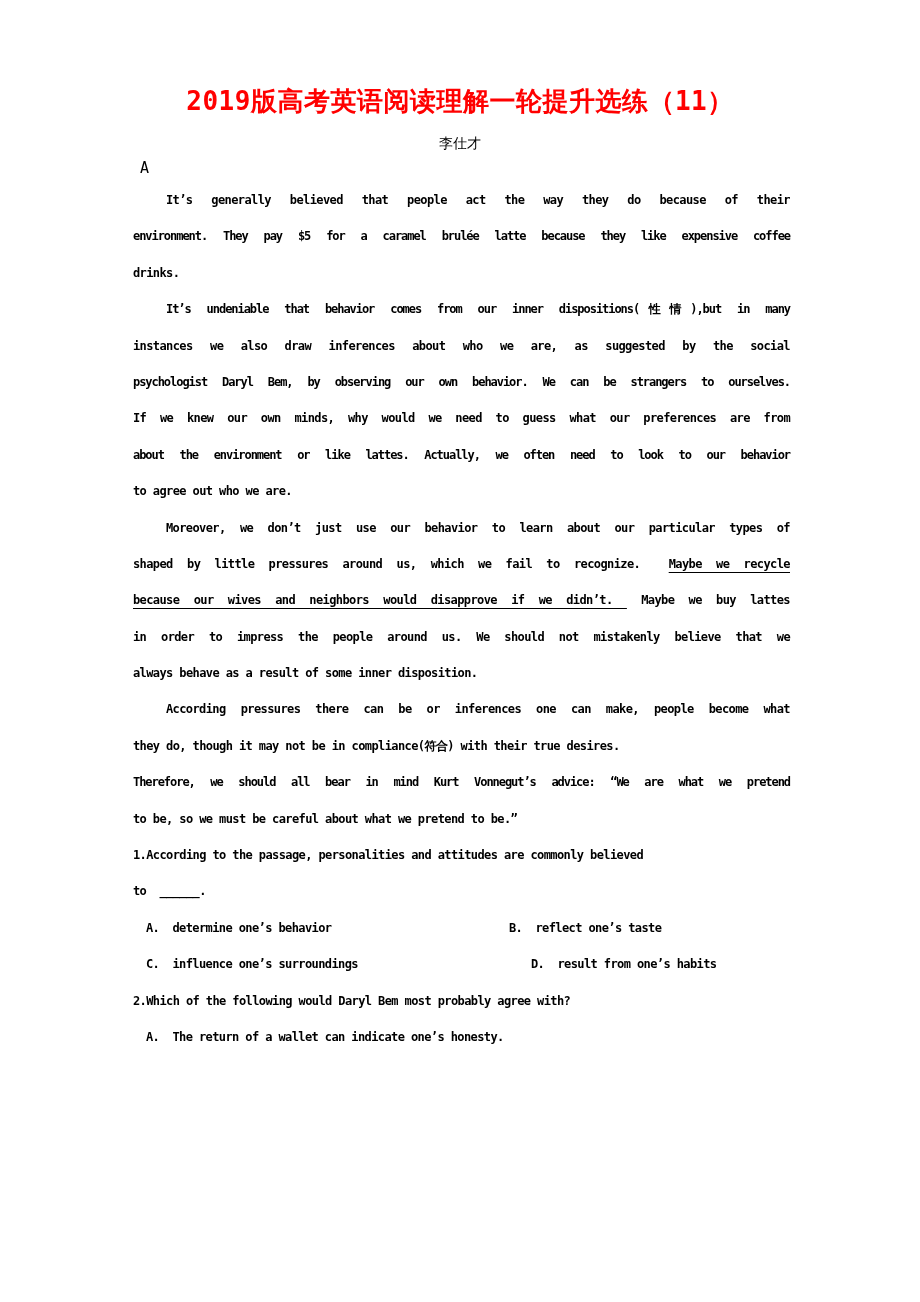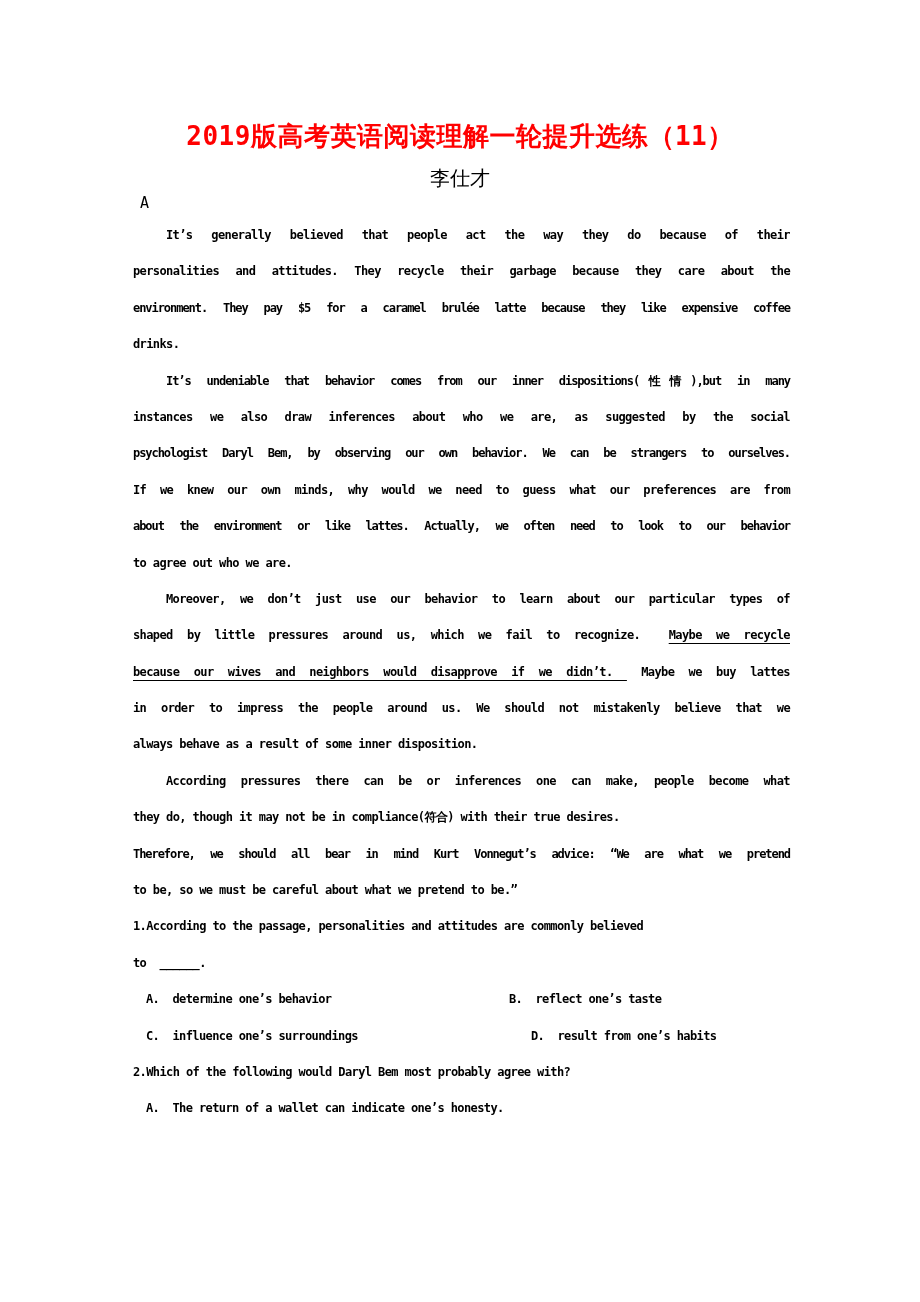--- a/index.html
+++ b/index.html
@@ -6,31 +6,31 @@
   html, body { background: #ffffff; }
   body {
     width: 920px;
     height: 1302px;
     position: relative;
     font-family: "DejaVu Sans Mono", "Liberation Mono", monospace;
     color: #000000;
     overflow: hidden;
   }
   .doc-title {
-    padding-top: 119px;
+    padding-top: 84px;
     text-align: center;
     font-size: 26px;
     line-height: 34px;
     font-weight: bold;
     letter-spacing: 0.5px;
   }
   .doc-author {
     margin-top: 14px;
     text-align: center;
-    font-size: 20px;
+    font-size: 14px;
     line-height: 22px;
   }
   .section-label {
     margin-top: 2px;
     margin-left: 140px;
     font-size: 15px;
     line-height: 24px;
   }
   .content {
     margin-top: 2px;
@@ -56,21 +56,20 @@
 </style>
 </head>
 <body style="background: rgb(255, 255, 255);">
 
 <div class="page">
   <div class="doc-title" style="color: rgb(255, 0, 0);">2019版高考英语阅读理解一轮提升选练（11）</div>
   <div class="doc-author">李仕才</div>
   <div class="section-label">A</div>
   <div class="content">
       <div class="line just ind"><span>It’s generally believed that people act the way they do because of their</span></div>
-      <div class="line just"><span>personalities and attitudes. They recycle their garbage because they care about the</span></div>
       <div class="line just tight"><span>environment. They pay $5 for a caramel brulée latte because they like expensive coffee</span></div>
       <div class="line pre"><span>drinks.</span></div>
       <div class="line just tight ind"><span>It’s undeniable that behavior comes from our inner dispositions(性情),but in many</span></div>
       <div class="line just"><span>instances we also draw inferences about who we are, as suggested by the social</span></div>
       <div class="line just tight"><span>psychologist Daryl Bem, by observing our own behavior. We can be strangers to ourselves.</span></div>
       <div class="line just"><span>If we knew our own minds, why would we need to guess what our preferences are from</span></div>
       <div class="line just tight"><span>about the environment or like lattes. Actually, we often need to look to our behavior</span></div>
       <div class="line pre"><span>to agree out who we are.</span></div>
       <div class="line just ind"><span>Moreover, we don’t just use our behavior to learn about our particular types of</span></div>
       <div class="line just"><span>shaped by little pressures around us, which we fail to recognize.&nbsp; </span><span class="u">Maybe we recycle</span></div>

